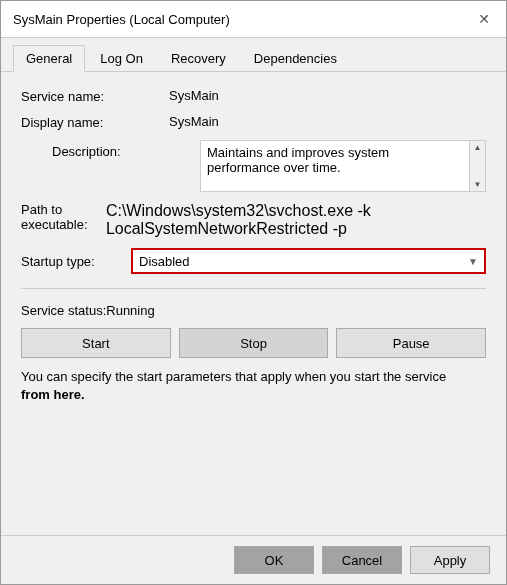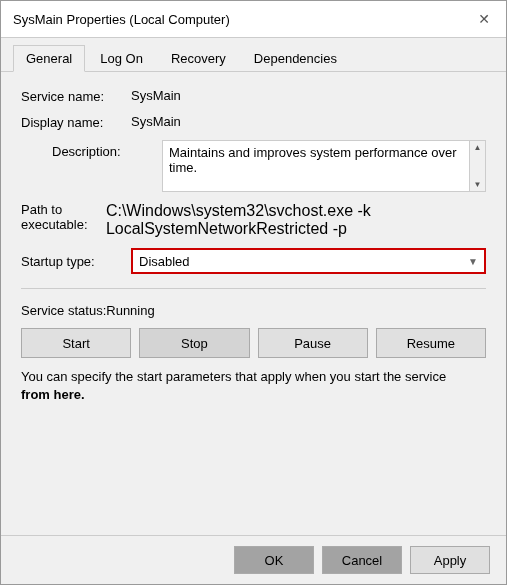--- a/index.html
+++ b/index.html
@@ -73,20 +73,21 @@
       flex: 1;
       padding: 16px 20px;
       overflow-y: auto;
       display: flex;
       flex-direction: column;
       gap: 10px;
     }
     .field-row {
       display: flex;
       align-items: flex-start;
+      gap: 38px;
     }
     .field-label {
       width: 110px;
       flex-shrink: 0;
       color: #000;
       padding-top: 1px;
     }
     .field-value {
       flex: 1;
       color: #000;
@@ -293,21 +294,20 @@
 
     <div class="service-status-row">
       <div class="service-status-label">Service status:</div>
       <div class="service-status-value">Running</div>
     </div>
 
     <div class="buttons-row">
       <div class="svc-btn">Start</div>
       <div class="svc-btn active">Stop</div>
       <div class="svc-btn">Pause</div>
-      <div class="svc-btn">Resume</div>
     </div>
 
     <div class="note-text">
       <span>You can specify the start parameters that apply when you start the service</span>
       <br>
       <strong>from here.</strong>
     </div>
 
 
   </div>

